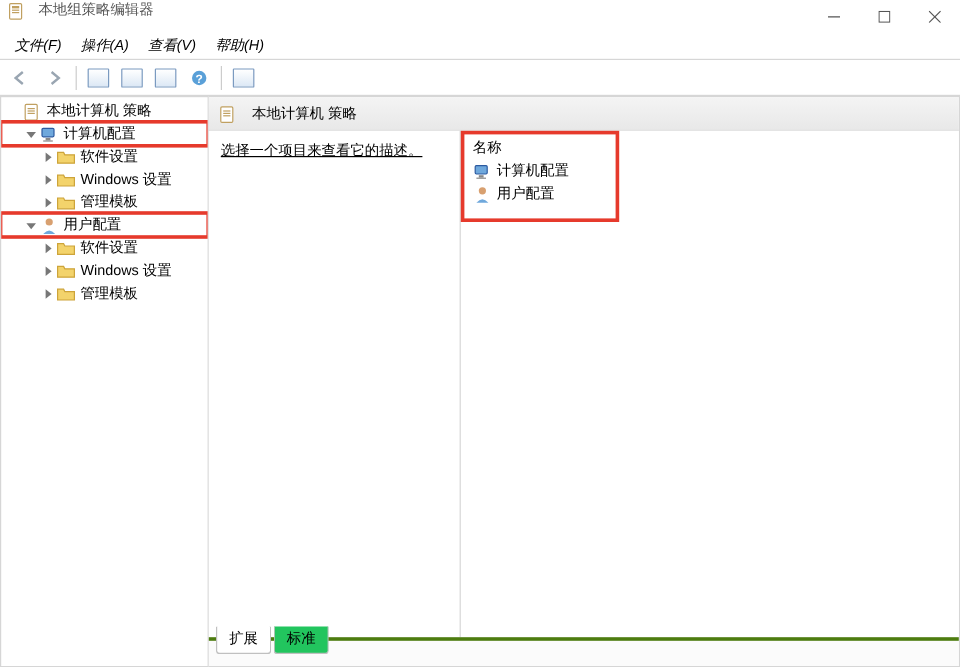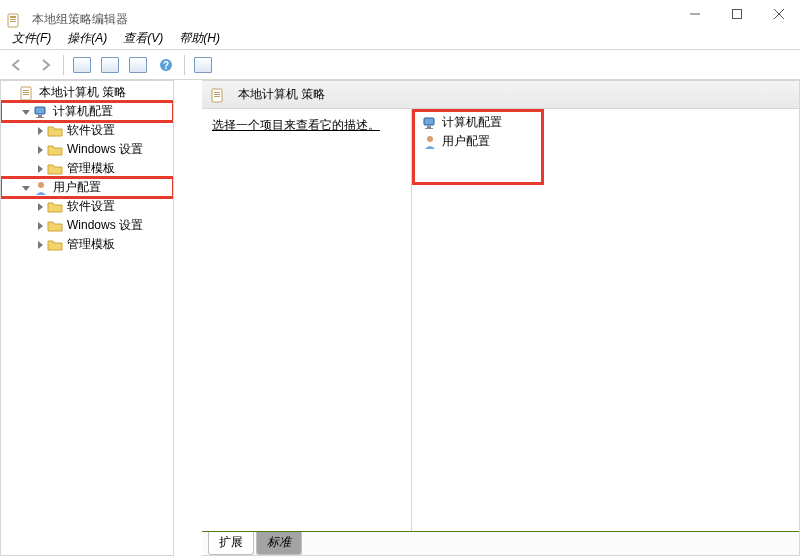--- a/index.html
+++ b/index.html
@@ -9,21 +9,21 @@
       background: #fff;
       color: #000;
       width: 800px;
       height: 556px;
     }
 
     
     .titlebar {
       height: 28px;
       display: flex;
-      align-items: flex-end;
+      align-items: flex-start;
       justify-content: space-between;
       padding: 0 0 0 6px;
       background: #fff;
       border-bottom: 0;
     }
     .titlebar-left { display: flex; align-items: center; gap: 6px; }
     .titlebar-title { color: #555; font-size: 12px; }
     .window-controls { display: flex; }
     .window-btn {
       width: 42px;
@@ -82,21 +82,20 @@
       background: linear-gradient(#fff, #dce8f5);
       border-radius: 1px;
     }
     .tool-btn.arrow svg { display: block; }
 
     
     .main {
       display: flex;
       height: calc(556px - 28px - 22px - 30px);
       border-top: 0;
-      gap: 28px;
     }
 
     
     .tree-pane {
       width: 174px;
       border-right: 1px solid #d6d6d6;
       border: 1px solid #d6d6d6;
       border-top: 1px solid #d6d6d6;
       margin: 0;
       padding: 2px 0;
@@ -209,37 +208,36 @@
       top: 0px;
       width: 132px;
       height: 76px;
       border: 3px solid #e63a2c;
       pointer-events: none;
     }
     .content-tabs {
       height: 24px;
       display: flex;
       align-items: flex-end;
-      padding: 0 6px;
-      border-top: 1px solid #4d7c0f;
+      padding: 10px 6px;
+      border-top: 3px solid #4d7c0f;
       background: #fbfbfb;
     }
     .tab {
       padding: 2px 10px 3px;
       border: 1px solid #c0c0c0;
       border-top: none;
       background: #fff;
       border-radius: 0 0 3px 3px;
       margin-right: 2px;
       cursor: default;
       font-size: 12px;
     }
     .tab.inactive {
-      background: #a3a3a3;
-      font-style: italic;
+      background: #22c55e;
     }
 
     
     svg { display: block; }
   </style>
 </head>
 <body>
 
 <div class="titlebar">
   <div class="titlebar-left">
@@ -450,20 +448,21 @@
           </svg>
       </span>
       <span class="content-header-title">本地计算机 策略</span>
     </div>
     <div class="content-body">
       <div class="desc-col">
         <span>选择一个项目来查看它的描述。</span>
       </div>
       <div class="list-col">
         <div class="list-red-box"></div>
+        <div class="list-header">名称</div>
         <div class="list-item-row">
           <span class="list-icon">
             <svg width="16" height="16">
                 <rect x="2" y="3" width="10" height="7" rx="1" fill="#6fa8dc" stroke="#2c5aa0"></rect>
                 <rect x="5" y="11" width="4" height="2" fill="#888"></rect>
                 <rect x="3" y="13" width="8" height="1" fill="#888"></rect>
               </svg>
           </span>
           <span>计算机配置</span>
         </div>

